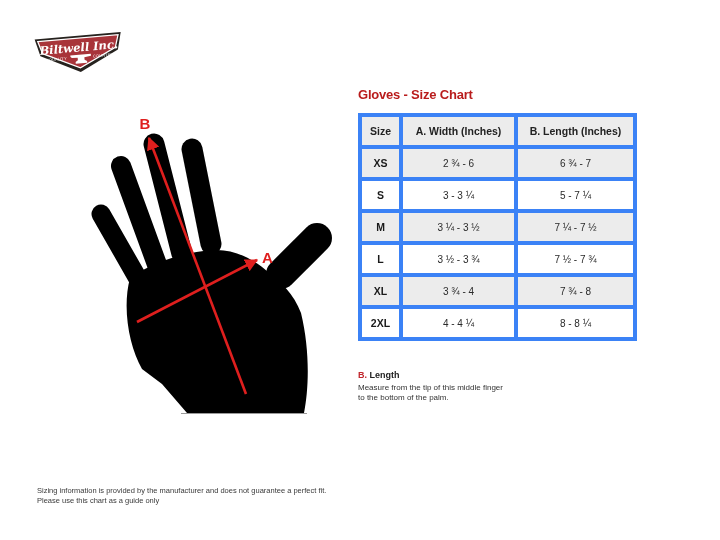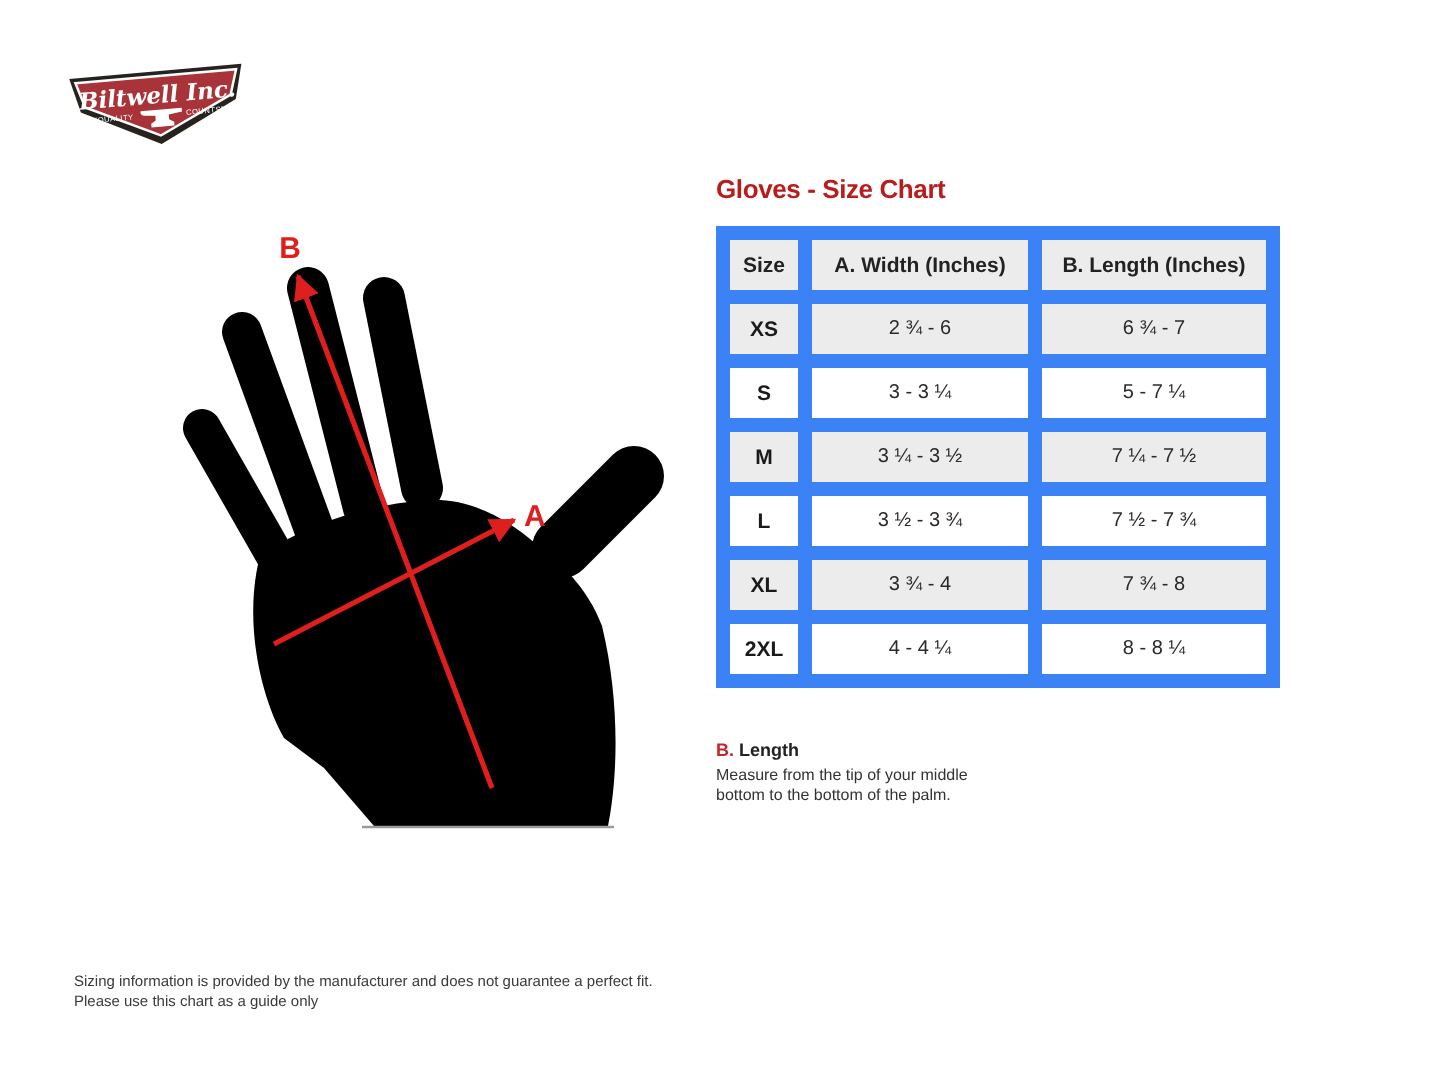--- a/index.html
+++ b/index.html
@@ -15,21 +15,21 @@
 
   
   .hand-diagram { position: absolute; left: 75px; top: 100px; width: 280px; height: 340px; }
   .arrow-label { font-family: "Liberation Sans", sans-serif; font-weight: bold; font-size: 15px; }
 
   
   .chart-col { position: absolute; left: 358px; top: 87px; width: 276px; }
   .chart-title { font-size: 13px; font-weight: bold; letter-spacing: -0.2px; color: #b91c1c; margin-bottom: 11px; }
   table.size-table { border-collapse: collapse; table-layout: fixed; width: 275px; border: 1px solid #b9b9b9; }
   .size-table th, .size-table td {
-    border: 7px solid #3b82f6; text-align: center; vertical-align: middle;
+    border: 4px solid #3b82f6; text-align: center; vertical-align: middle;
     height: 32px; padding: 0 2px;
   }
   .size-table thead th { background: #ececec; font-size: 10.5px; font-weight: bold; color: #222; }
   .size-table tbody tr:nth-child(odd) td { background: #ececec; }
   .size-table td.size-cell { font-weight: bold; font-size: 10.5px; text-align: center; }
   .size-table td.val-cell { font-size: 10px; color: #2a2a2a; }
 
   
   .measure { position: absolute; left: 358px; top: 370px; width: 296px; }
   .measure-title { font-size: 13px; font-weight: bold; letter-spacing: -0.2px; color: #222; margin-bottom: 11px; }
@@ -140,21 +140,21 @@
     </table>
   </div>
 
   <div class="measure">
     <div class="measure-cols">
       <div class="measure-item-b">
         <div class="measure-head">
           <span class="red-key">B.</span>
           <span>Length</span>
         </div>
-        <p class="measure-desc">Measure from the tip of your middle bottom to the bottom of the palm.</p>
+        <p class="measure-desc">Measure from the tip of this middle finger to the bottom of the palm.</p>
       </div>
     </div>
   </div>
 
   <div class="footnote">
     <div>Sizing information is provided by the manufacturer and does not guarantee a perfect fit.</div>
     <div>Please use this chart as a guide only</div>
   </div>
 
 </div>

